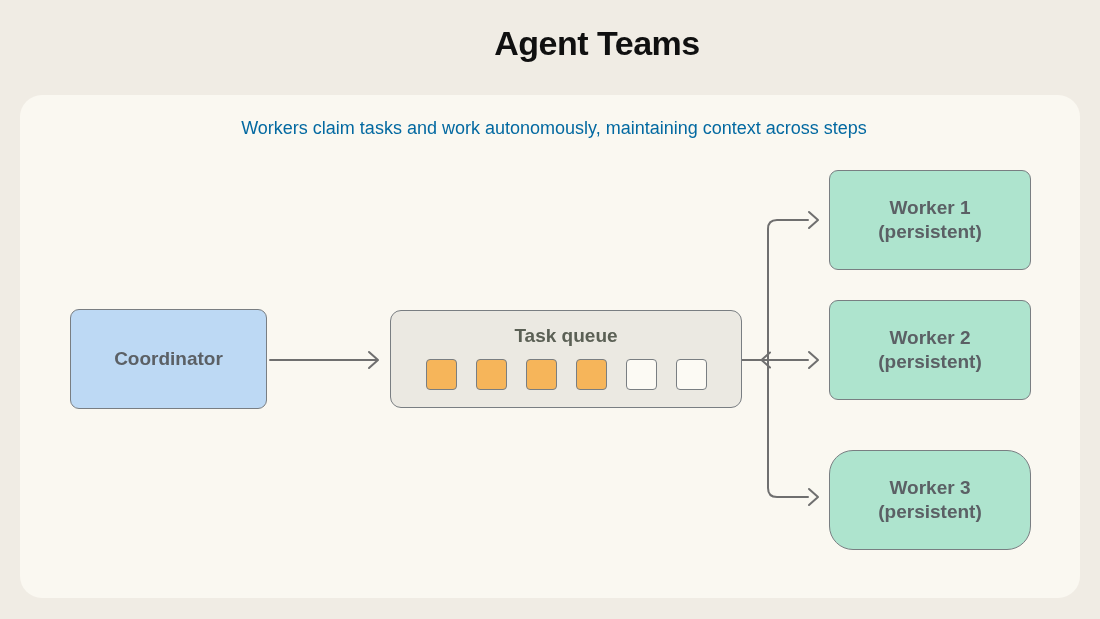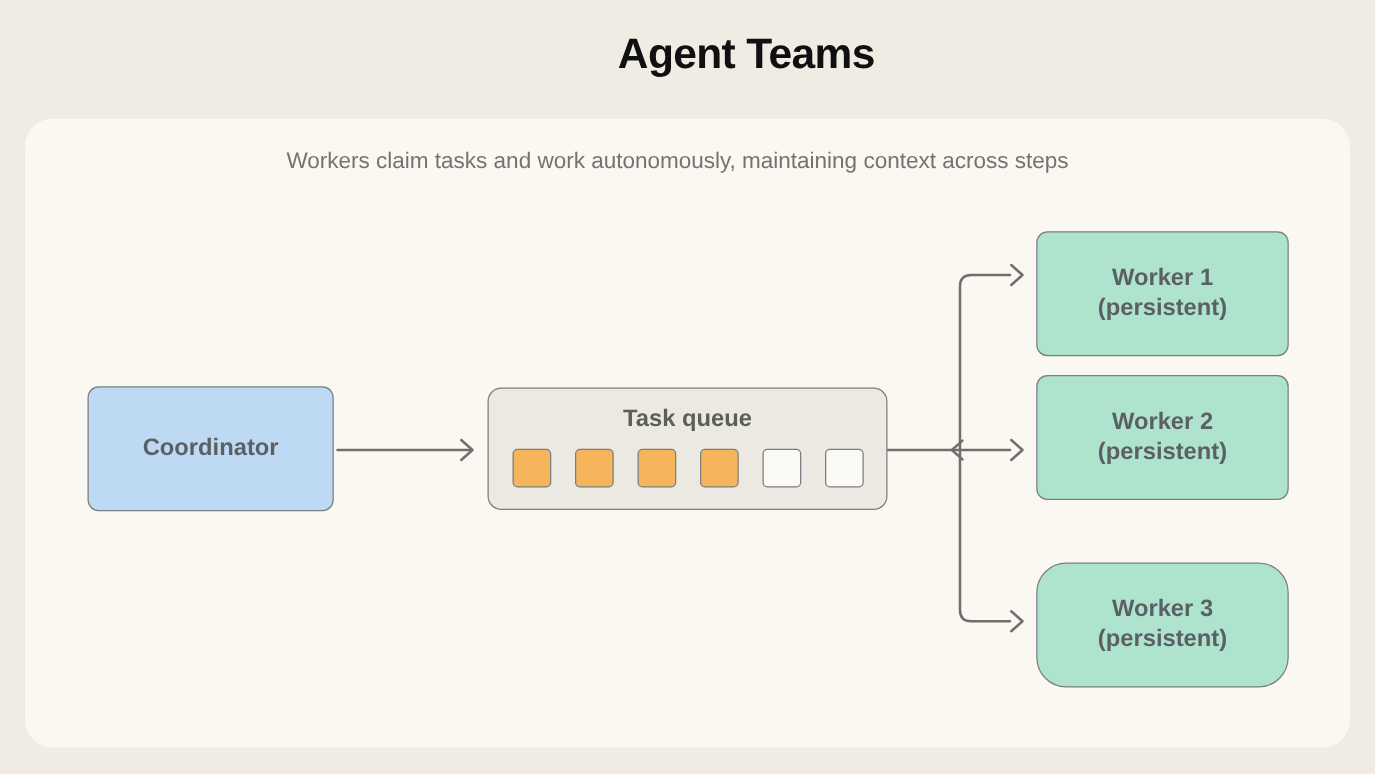--- a/index.html
+++ b/index.html
@@ -21,24 +21,24 @@
   }
 
   .panel {
     position: absolute; left: 20px; top: 95px;
     width: 1060px; height: 503px;
     background: #faf8f1;
     border-radius: 22px;
   }
 
   .subtitle {
-    position: absolute; top: 118px; left: 12px; width: 1060px;
+    position: absolute; top: 118px; left: 24px; width: 1060px;
     text-align: center;
     font-size: 18px; font-weight: 500;
-    color: #737373;
+    color: #0369a1;
   }
 
   .node {
     position: absolute;
     border: 1.6px solid #797e82;
     border-radius: 9px;
     box-sizing: border-box;
     display: flex; flex-direction: column;
     align-items: center; justify-content: center;
     color: #5b6065;
@@ -46,42 +46,42 @@
     line-height: 1.25;
     text-align: center;
   }
 
   .coordinator {
     left: 70px; top: 309px; width: 197px; height: 100px;
     background: #bdd9f4;
   }
 
   .task-queue {
-    left: 390px; top: 310px; width: 320px; height: 98px;
+    left: 390px; top: 310px; width: 352px; height: 98px;
     background: #ebe9e2;
     border-radius: 11px;
     justify-content: flex-start;
     padding-top: 13px;
   }
   .queue-label { font-size: 19px; font-weight: 700; color: #5b6055; }
   .slots {
     display: flex; gap: 19px;
     margin-top: 11px;
   }
   .slot {
     width: 31px; height: 31px;
     border: 1.6px solid #797e82;
     border-radius: 4px;
     box-sizing: border-box;
   }
   .slot.filled { background: #f6b55a; }
   .slot.empty  { background: #fcfaf4; }
 
   .worker { left: 829px; width: 202px; height: 100px; background: #aee4ce; }
-  .worker-1 { top: 185px; }
+  .worker-1 { top: 170px; }
   .worker-2 { top: 300px; }
   .worker-3 { top: 450px; border-radius: 24px; }
 
   svg.connectors {
     position: absolute; inset: 0;
     width: 1100px; height: 619px;
     pointer-events: none;
   }
   svg.connectors path {
     fill: none;

